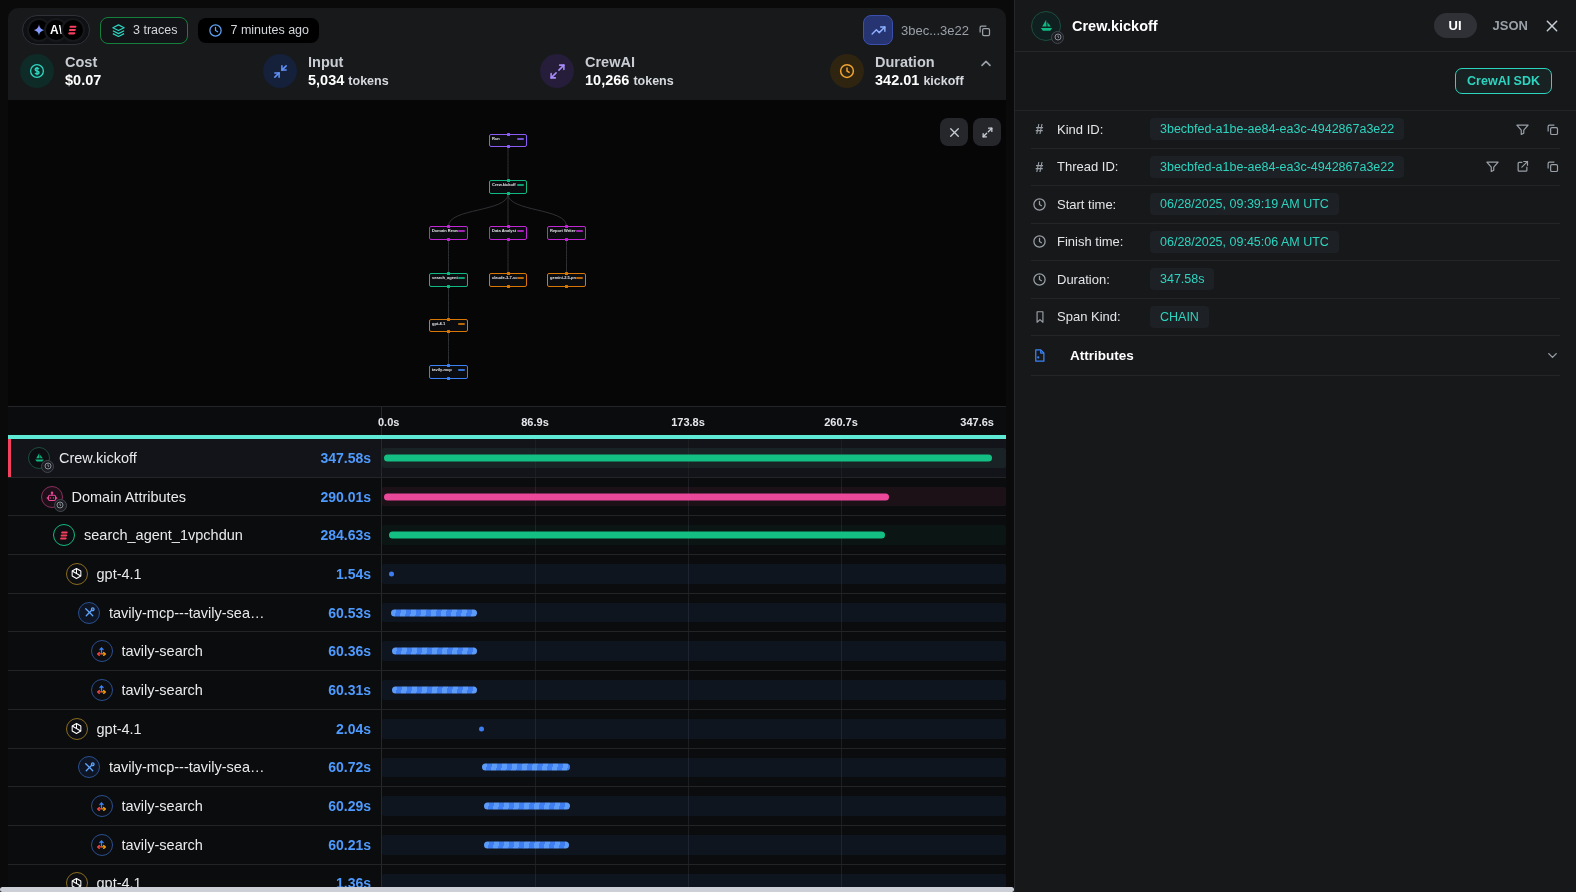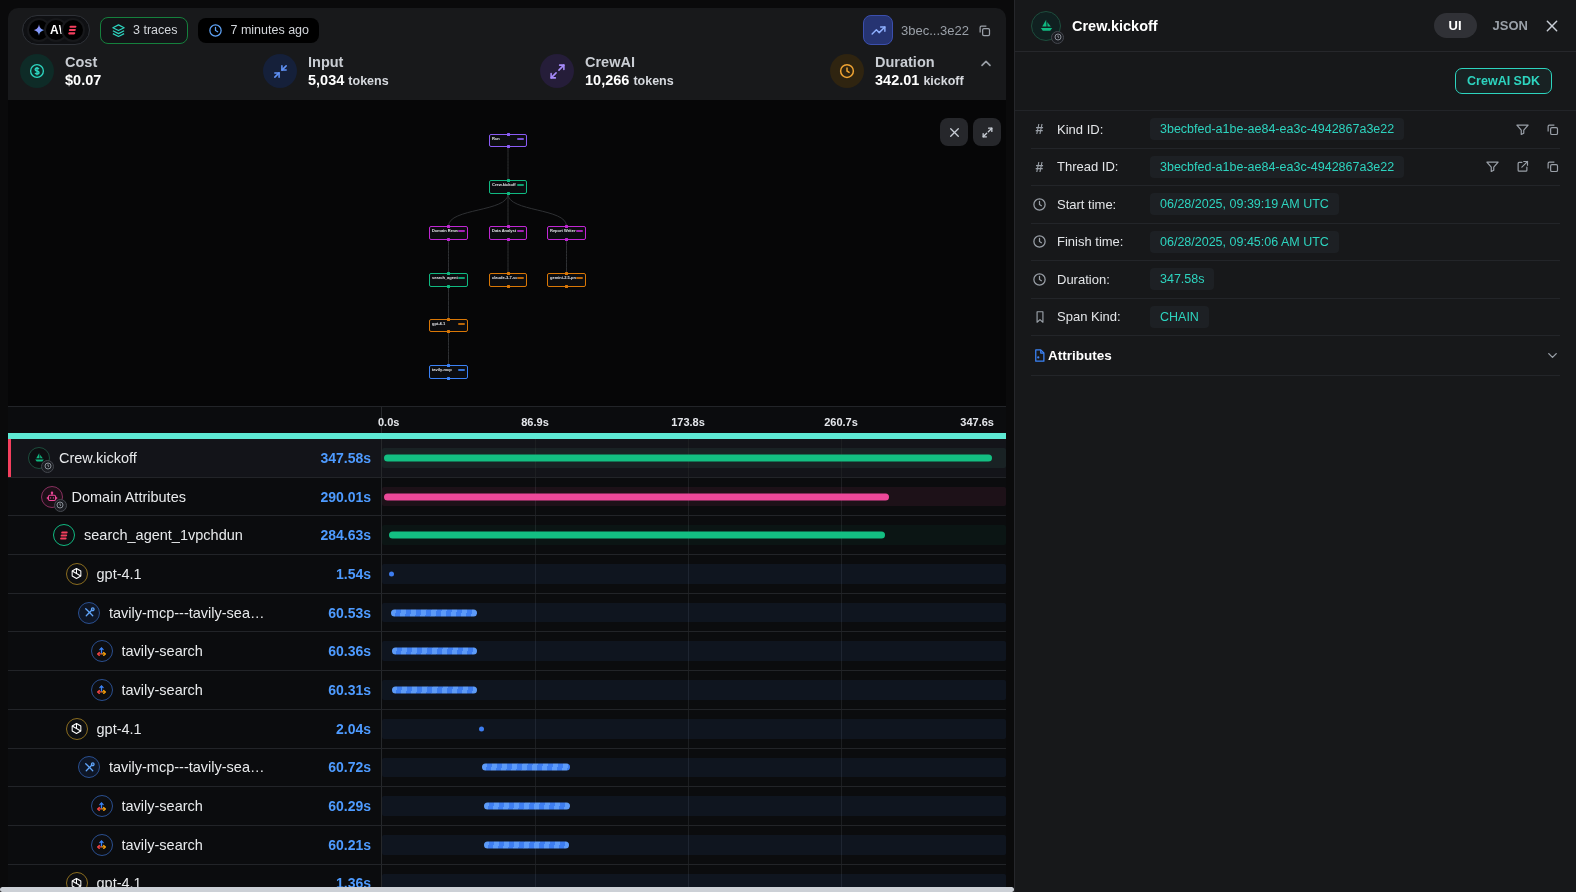--- a/index.html
+++ b/index.html
@@ -41,21 +41,21 @@
     color:#c9ced6; display:flex; align-items:center; justify-content:center; top:18px; }
   .g-node { position:absolute; background:#0b0c0f; border:1px solid; border-radius:2px; padding:1px 2px; }
   .g-title { font-size:4px; font-weight:bold; color:#e5e7eb; white-space:nowrap; overflow:hidden; display:block; max-width:78%; }
   .g-badge { position:absolute; right:2px; top:2.5px; width:7px; height:2.5px; border-radius:1px; opacity:.85; }
   .g-sub { margin-top:1.5px; height:1.4px; width:70%; background:#41454d; border-radius:1px; }
   .g-handle { position:absolute; left:50%; width:3px; height:3px; margin-left:-1.5px; border-radius:0.5px; }
   .g-edges { position:absolute; inset:0; }
 
   
   .tl-header { position:absolute; left:8px; top:406px; width:998px; height:33px; background:#0b0c0e;
-    border-top:1px solid #222428; border-bottom:6px solid #5eead4; display:flex; }
+    border-top:1px solid #222428; border-bottom:4px solid #5eead4; display:flex; }
   .tl-spacer { width:374px; border-right:1px solid #26282b; }
   .tl-ticks { position:relative; flex:1; margin-right:12px; }
   .tick { position:absolute; top:9px; font-size:11px; font-weight:bold; color:#e5e7eb; }
   .tick.t0 { left:0; margin-left:-4px; }
   .tick.t25 { left:25%; transform:translateX(-50%); }
   .tick.t50 { left:50%; transform:translateX(-50%); }
   .tick.t75 { left:75%; transform:translateX(-50%); }
   .tick.t100 { left:100%; transform:translateX(-100%); }
 
   .wf-rows { position:absolute; left:8px; top:439px; width:998px; bottom:0; overflow:hidden; }
@@ -97,21 +97,21 @@
   .sdk-row { display:flex; justify-content:flex-end; padding:16px 24px; border-bottom:1px solid #222428; }
   .sdk-badge { color:#2dd4bf; border:1px solid #2dd4bf; background:rgba(45,212,191,.06);
     font-size:12.5px; font-weight:bold; padding:5px 11px; border-radius:7px; }
   .fields { padding:0 16px; }
   .f-row { display:flex; align-items:center; gap:9px; height:37.5px; border-bottom:1px solid #232529; }
   .f-ico { width:17px; color:#9aa0a8; display:flex; align-items:center; justify-content:center;
     font-size:14px; font-weight:bold; }
   .f-label { font-size:13px; color:#e3e5e8; width:84px; }
   .chip { background:#1d2024; color:#2dd4bf; font-size:12.5px; padding:4px 10px; border-radius:4px; white-space:nowrap; }
   .f-actions { margin-left:auto; display:flex; align-items:center; gap:15px; color:#9aa0a8; }
-  .attr-row { display:flex; align-items:center; gap:0; height:40px; border-bottom:1px solid #232529;text-align:center; }
+  .attr-row { display:flex; align-items:center; gap:22px; height:40px; border-bottom:1px solid #232529;text-align:center; }
   .attr-label { font-size:13.5px; font-weight:bold; color:#fff; }
   .attr-chevron { margin-left:auto; color:#9aa0a8; display:flex; }
   svg { display:block; }
 </style>
 </head>
 <body>
 
 <div class="left-panel">
 
   <div class="top-card">

